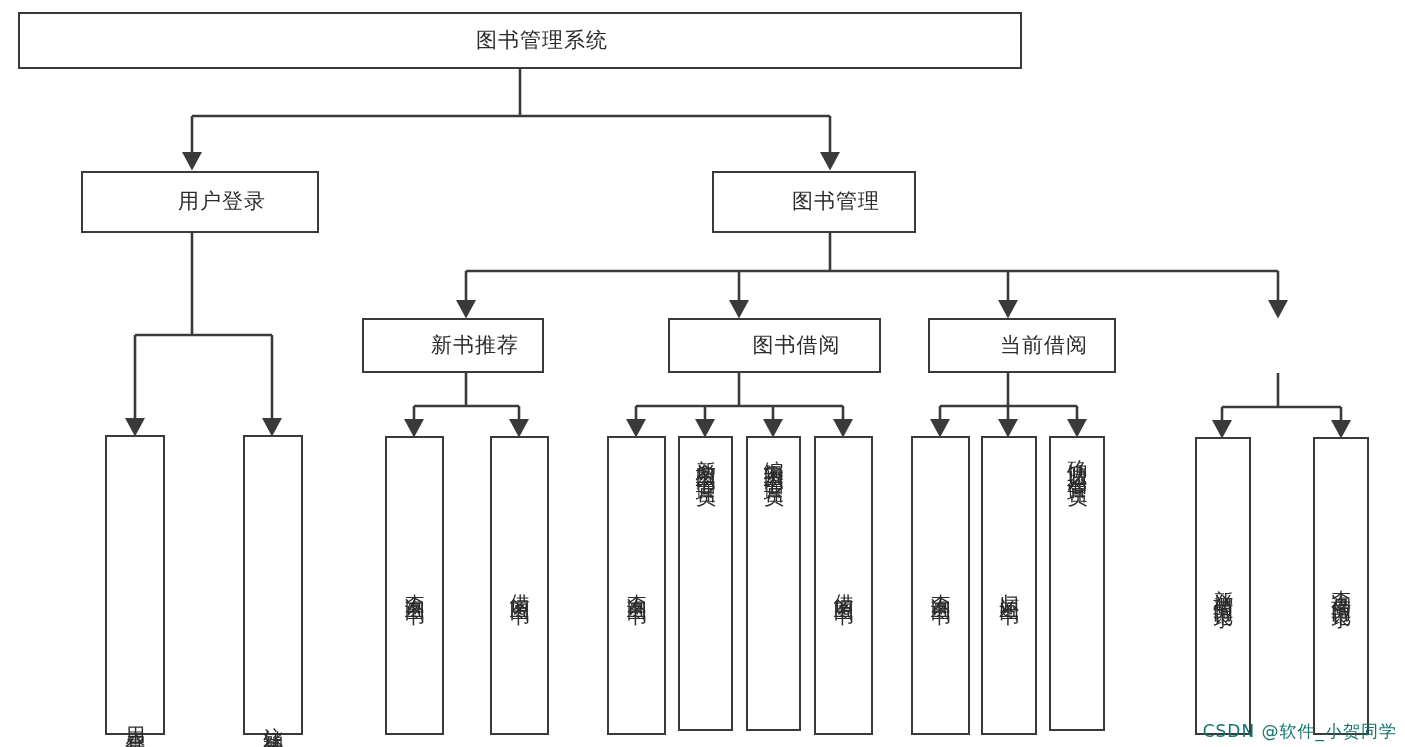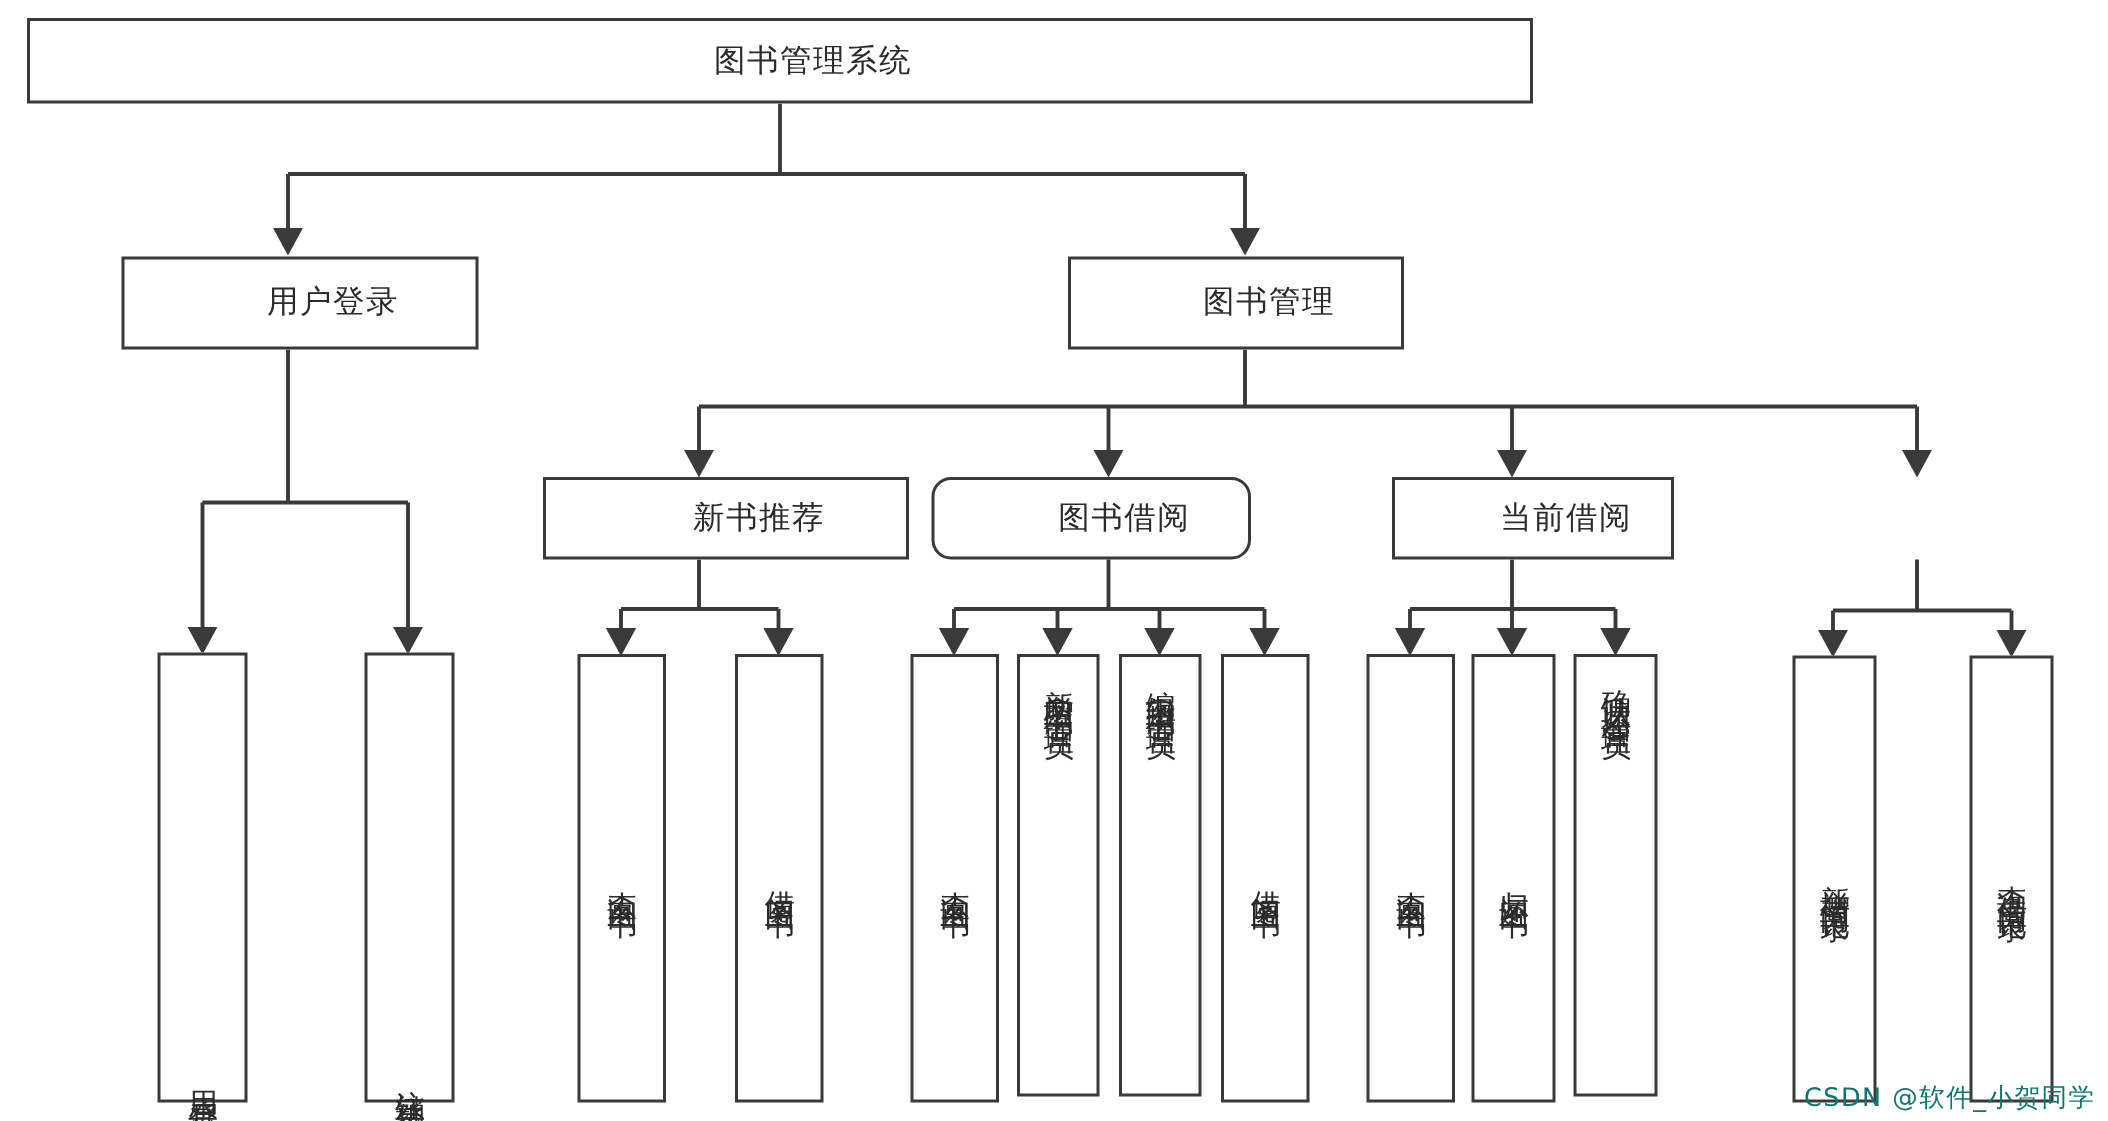--- a/index.html
+++ b/index.html
@@ -103,28 +103,28 @@
     </g>
   </svg>
 
   <div class="node h-node" style="left:18px;top:12px;width:1004px;height:57px;">
     <span>图书管理系统</span>
   </div>
 
   <div class="node h-node" style="left:81px;top:171px;width:238px;height:62px;">
     <span>用户登录</span>
   </div>
-  <div class="node h-node" style="left:712px;top:171px;width:224px;height:62px;">
+  <div class="node h-node" style="left:712px;top:171px;width:204px;height:62px;">
     <span>图书管理</span>
   </div>
 
-  <div class="node h-node" style="left:362px;top:318px;width:244px;height:55px;">
+  <div class="node h-node" style="left:362px;top:318px;width:182px;height:55px;">
     <span>新书推荐</span>
   </div>
-  <div class="node h-node" style="left:621px;top:318px;width:213px;height:55px;border-radius:13px;">
+  <div class="node h-node" style="left:668px;top:318px;width:213px;height:55px;">
     <span>图书借阅</span>
   </div>
   <div class="node h-node" style="left:928px;top:318px;width:188px;height:55px;text-align:right;">
     <span>当前借阅</span>
   </div>
 
   <div class="node v-node v-bottom" style="left:105px;top:435px;width:60px;height:300px;">
     <span class="vtext">用户登录</span>
   </div>
   <div class="node v-node v-bottom" style="left:243px;top:435px;width:60px;height:300px;">

